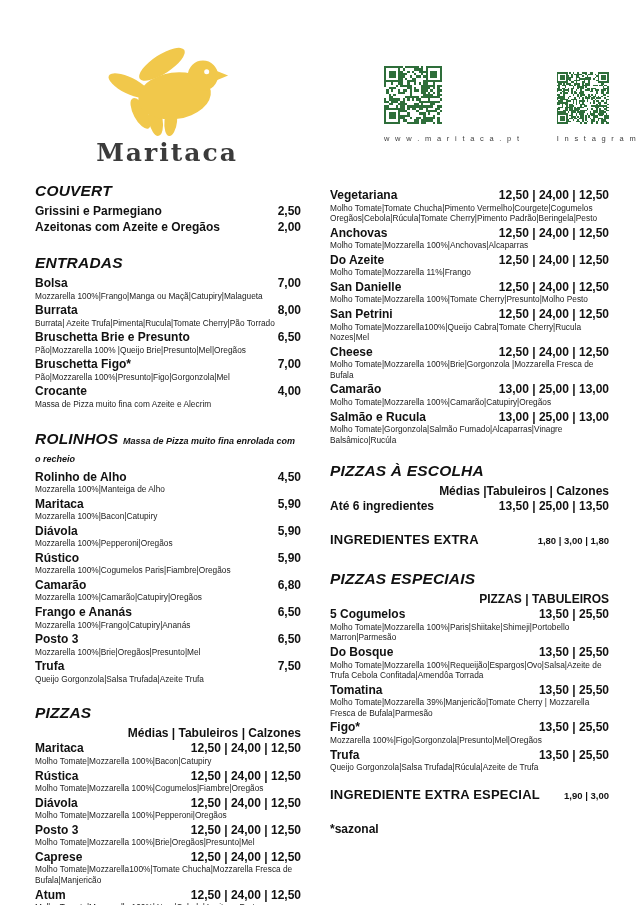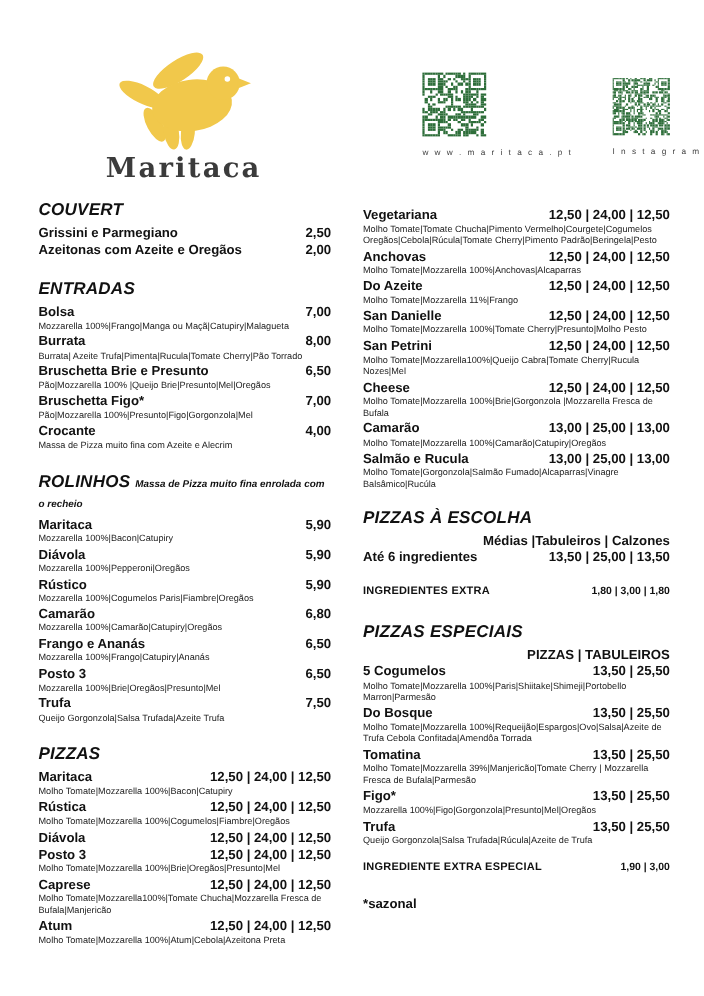--- a/index.html
+++ b/index.html
@@ -5,21 +5,21 @@
   * { margin:0; padding:0; box-sizing:border-box; }
   html,body { background:#ffffff; }
   body { font-family:"Liberation Sans", sans-serif; color:#111; }
   .page { position:relative; width:640px; height:905px; background:#fff; overflow:hidden; }
 
   
   .logo { position:absolute; left:92px; top:44px; width:150px; text-align:center; }
   .logo svg { display:block; margin:0 auto; }
   .wordmark { font-family:"DejaVu Serif", serif; font-weight:bold; font-size:25px;
               letter-spacing:2px; color:#3b3b3b; margin-top:-2px; }
-  .qr-group { position:absolute; left:384px; top:66px; display:flex; gap:36px; align-items:center; }
+  .qr-group { position:absolute; left:384px; top:66px; display:flex; gap:36px; align-items:flex-end; }
   .qr-fig { text-align:center; }
   .qr { display:grid; background:#fff; }
   .qr i { display:block; background:var(--qr,#2e6e3a); }
   .qr-caption { margin-top:10px; font-size:7.5px; letter-spacing:1.8px; color:#3f3f3f; white-space:nowrap; }
 
   
   .col { position:absolute; top:182px; }
   .col-left  { left:35px;  width:266px; }
   .col-right { left:330px; width:279px; top:188px; }
 
@@ -29,21 +29,21 @@
   .sec-sub { font-size:9px; font-weight:bold; letter-spacing:0; }
   .size-header { font-size:12px; font-weight:bold; text-align:right; margin-bottom:1px; }
 
   .item { margin-bottom:2px; }
   .row { display:flex; justify-content:space-between; align-items:baseline; }
   .nm { font-size:12px; font-weight:bold; }
   .pr { font-size:12px; font-weight:bold; white-space:nowrap; padding-left:8px; }
   .desc { font-size:8.3px; line-height:1.28; color:#1c1c1c; margin-top:0.5px; margin-bottom:2px; }
 
   .extra-row { display:flex; justify-content:space-between; align-items:baseline; margin-top:19px; }
-  .extra-label { font-size:10px; font-weight:bold; letter-spacing:0.2px; }
+  .extra-label { font-size:13px; font-weight:bold; letter-spacing:0.2px; }
   .extra-price { font-size:9.5px; font-weight:bold; white-space:nowrap; }
   .footnote { font-size:12px; font-weight:bold; margin-top:20px; }
 
   .mt-sec { margin-top:20px; }
 </style>
 </head>
 <body>
 
 <div class="page">
 
@@ -1076,20 +1076,27 @@
         </div>
     </div>
 
     <div class="sec mt-sec">
       <h2 class="sec-title">
         <span>ROLINHOS</span>
         <span class="sec-sub">Massa de Pizza muito fina enrolada com o recheio</span>
       </h2>
       <div>
 
+          <div class="item">
+            <div class="row">
+              <span class="nm">Rolinho de Alho</span>
+              <span class="pr">4,50</span>
+            </div>
+            <div class="desc">Mozzarella 100%|Manteiga de Alho</div>
+          </div>
 
           <div class="item">
             <div class="row">
               <span class="nm">Maritaca</span>
               <span class="pr">5,90</span>
             </div>
             <div class="desc">Mozzarella 100%|Bacon|Catupiry</div>
           </div>
 
           <div class="item">
@@ -1137,20 +1144,21 @@
               <span class="nm">Trufa</span>
               <span class="pr">7,50</span>
             </div>
             <div class="desc">Queijo Gorgonzola|Salsa Trufada|Azeite Trufa</div>
           </div>
         </div>
     </div>
 
     <div class="sec mt-sec">
       <h2 class="sec-title">PIZZAS</h2>
+      <div class="size-header">Médias | Tabuleiros | Calzones</div>
       <div>
 
           <div class="item">
             <div class="row">
               <span class="nm">Maritaca</span>
               <span class="pr">12,50 | 24,00 | 12,50</span>
             </div>
             <div class="desc">Molho Tomate|Mozzarella 100%|Bacon|Catupiry</div>
           </div>
 
@@ -1160,20 +1168,21 @@
               <span class="pr">12,50 | 24,00 | 12,50</span>
             </div>
             <div class="desc">Molho Tomate|Mozzarella 100%|Cogumelos|Fiambre|Oregãos</div>
           </div>
 
           <div class="item">
             <div class="row">
               <span class="nm">Diávola</span>
               <span class="pr">12,50 | 24,00 | 12,50</span>
             </div>
+            <div class="desc">Molho Tomate|Mozzarella 100%|Pepperoni|Oregãos</div>
           </div>
 
           <div class="item">
             <div class="row">
               <span class="nm">Posto 3</span>
               <span class="pr">12,50 | 24,00 | 12,50</span>
             </div>
             <div class="desc">Molho Tomate|Mozzarella 100%|Brie|Oregãos|Presunto|Mel</div>
           </div>
 

